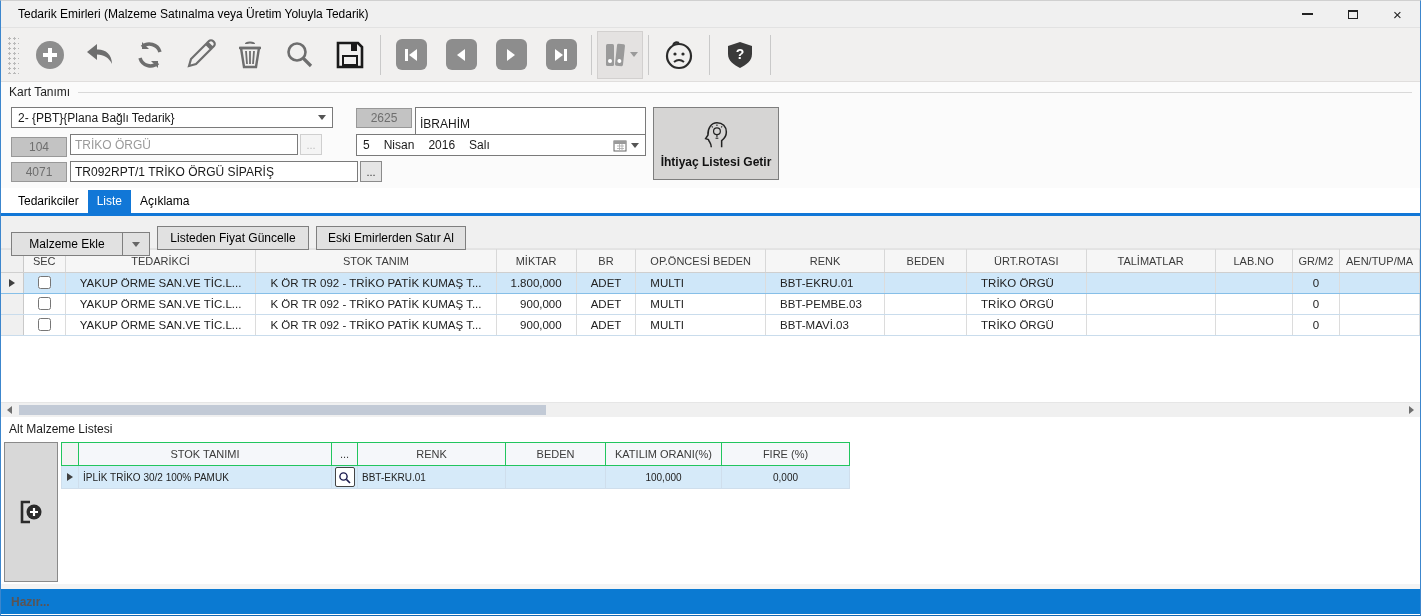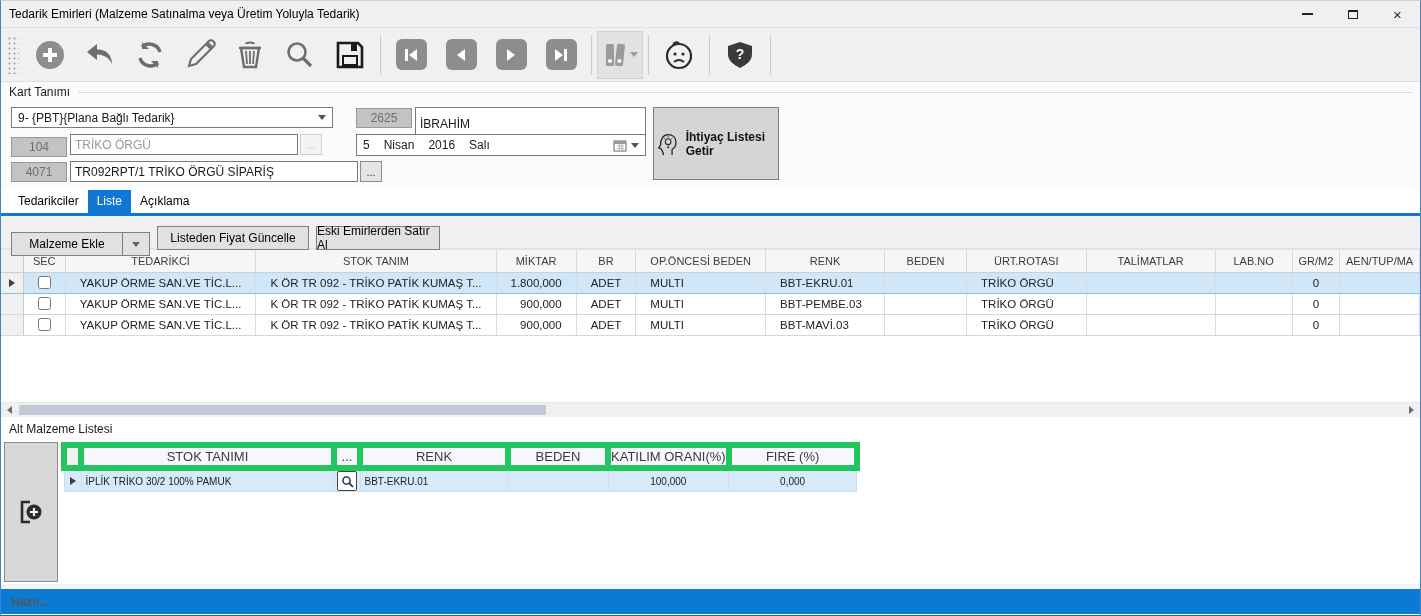--- a/index.html
+++ b/index.html
@@ -4,21 +4,21 @@
 <style>
   * { margin:0; padding:0; box-sizing:border-box; }
   body { font-family:"Liberation Sans","DejaVu Sans",sans-serif; background:#888; }
   .window {
     position:relative; width:1421px; height:616px; background:#fff;
     border:1px solid; border-color:#d0d0d0 #3c86cd #1669b2 #3c86cd;
     overflow:hidden; font-size:12px; color:#1a1a1a;
   }
   
   .titlebar { height:27px; background:#f0f0f0; border-bottom:1px solid #e2e2e2;
-    display:flex; align-items:center; padding-left:8px; }
+    display:flex; align-items:center; padding-left:17px; }
   .title { font-size:12px; color:#000; }
   .win-controls { margin-left:auto; display:flex; height:100%; }
   .win-btn { width:45px; height:100%; display:flex; align-items:center; justify-content:center; cursor:default; }
   .min-glyph { width:11px; height:2px; background:#222; display:block; }
   .max-glyph { width:10px; height:9px; border:1px solid #222; border-top-width:2px; display:block; }
   .close-glyph { font-size:15px; color:#222; line-height:1; }
   
   .toolbar { height:54px; background:#f1f0ef; border-bottom:1px solid #e0dedd;
     display:flex; align-items:center; padding:0 4px; }
   .grip { width:12px; height:38px; margin:0 6px 0 2px;
@@ -48,21 +48,21 @@
   .combo .txt { flex:1; background:#fff; border:1px solid #7a7a7a; display:flex;
     align-items:center; padding:0 4px; }
   .combo .txt.dim { color:#9a9a9a; }
   .browse { width:22px; height:21px; margin-left:2px; background:#e5e5e5; border:1px solid #8b8b8b;
     display:flex; align-items:center; justify-content:center; font-size:11px; color:#333; }
   .browse.disabled { color:#bdbdbd; border-color:#cfcfcf; background:#f4f4f4; }
   .datebox { position:absolute; height:22px; background:#fff; border:1px solid #7a7a7a;
     display:flex; align-items:center; padding:0 6px; gap:14px; font-size:12px; }
   .datebox .cal-wrap { margin-left:auto; display:flex; align-items:center; gap:4px; }
   .bigbtn { position:absolute; background:#d6d5d4; border:1px solid #7e7e7e;
-    display:flex; flex-direction:row; align-items:center; justify-content:center; gap:5px; }
+    display:flex; flex-direction:column; align-items:center; justify-content:center; gap:5px; }
   .bigbtn .lbl { font-weight:bold; font-size:12px; color:#111; }
   
   .tabs-row { background:#fff; padding-left:8px; display:flex; height:25px; align-items:flex-end; }
   .tab { padding:4px 9px 5px 9px; font-size:12px; color:#000; }
   .tab.active { background:#1177d7; color:#fff; }
   .tab-underline { height:3px; background:#1177d7; }
   
   .actions-row { height:33px; background:#f0f0f0; display:flex; align-items:center;
     padding-left:10px; gap:7px; border-bottom:1px solid #e4e4e4; }
   .act-btn { height:24px; background:#e1e1e1; border:1px solid #7f7f7f; font-size:12px;
@@ -92,22 +92,22 @@
     border-bottom:4px solid transparent; }
   .hs-left { left:6px; border-right:5px solid #6f6f6f; }
   .hs-right { right:6px; border-left:5px solid #6f6f6f; }
   .hs-thumb { position:absolute; left:18px; top:2px; width:527px; height:10px; background:#c2cad6; }
   
   .alt-label-row { height:22px; display:flex; align-items:flex-end; padding:0 8px 3px 8px; background:#fff; }
   .bottom-section { position:relative; height:145px; background:#fff; }
   .tallbtn { position:absolute; left:3px; top:3px; width:54px; height:140px; background:#d8d8d8;
     border:1px solid #8a8a8a; display:flex; align-items:center; justify-content:center; }
   table.grid2 { position:absolute; left:60px; top:3px; border-collapse:collapse; table-layout:fixed; }
-  table.grid2 th { height:23px; background:#f5f7fa; font-weight:normal; font-size:13px; color:#3b3b3b;
-    border:6px solid #22c55e; overflow:hidden; white-space:nowrap; }
+  table.grid2 th { height:23px; background:#f5f7fa; font-weight:normal; font-size:11px; color:#3b3b3b;
+    border:1px solid #22c55e; overflow:hidden; white-space:nowrap; }
   table.grid2 td { height:23px; font-size:10px; color:#222; padding:0 4px;
     border:1px solid #cfdeec; overflow:hidden; white-space:nowrap;margin-left:48px; }
   table.grid2 .ind { background:#f3f3f3; text-align:center; padding:0; }
   table.grid2 tr.sel td { background:#d6eaf9; }
   .mini-btn { width:20px; height:20px; background:#fff; border:1px solid #444; border-radius:2px;
     display:flex; align-items:center; justify-content:center; margin:0 auto; }
   
   .status-gap { height:5px; background:#f4f4f4; }
   .statusbar { height:25px; background:#0b7ad2; display:flex; align-items:center; padding-left:10px; }
   .statusbar span { color:#5b5454; font-weight:bold; font-size:12px; }
@@ -242,21 +242,21 @@
     <div class="tsep"></div>
   </div>
 
   <div class="kart-section">
     <div class="group-label-row">
       <span>Kart Tanımı</span>
       <div class="hline"></div>
     </div>
     <div class="form">
       <div class="selectbox" style="left:10px; top:5px; width:322px;">
-        <span>9- {PBT}{Plana Bağlı Tedarik}</span>
+        <span>2- {PBT}{Plana Bağlı Tedarik}</span>
         <span class="caret-down"></span>
       </div>
       <div class="codebox" style="left:10px; top:35px;">104</div>
       <div class="combo" style="left:69px; top:32px; width:252px;">
         <div class="txt dim">TRİKO ÖRGÜ</div>
         <div class="browse disabled">...</div>
       </div>
       <div class="codebox" style="left:10px; top:60px;">4071</div>
       <div class="combo" style="left:69px; top:59px; width:312px;">
         <div class="txt">TR092RPT/1 TRİKO ÖRGÜ SİPARİŞ</div>
@@ -298,21 +298,21 @@
   <div class="tab-underline"></div>
 
   <div class="actions-row">
     <div class="split">
       <div class="act-btn main">Malzeme Ekle</div>
       <div class="act-btn drop">
           <span class="caret-down"></span>
         </div>
     </div>
     <div class="act-btn" style="width:152px">Listeden Fiyat Güncelle</div>
-    <div class="act-btn" style="width:124px">Eski Emirlerden Satır Al</div>
+    <div class="act-btn" style="width:150px">Eski Emirlerden Satır Al</div>
   </div>
 
   <div class="grid-wrap">
     <table class="grid">
       <colgroup>
         <col style="width:28px">
           <col style="width:35px">
           <col style="width:138px">
           <col style="width:218px">
         <col style="width:70px">

